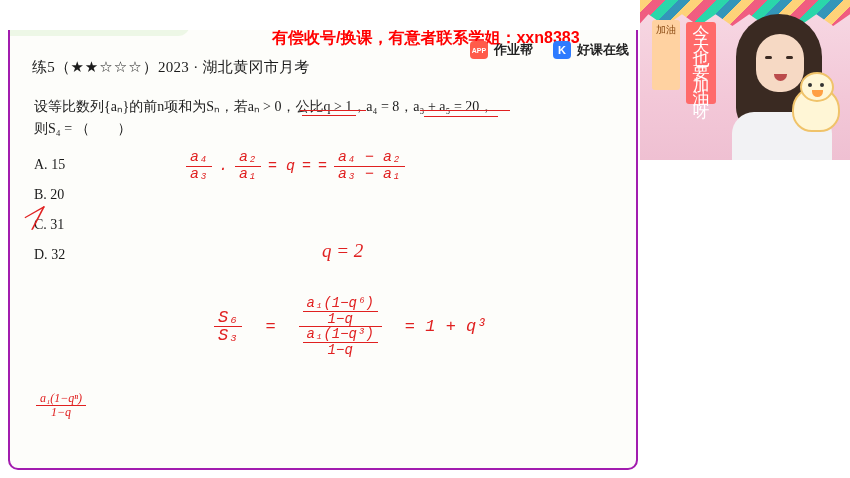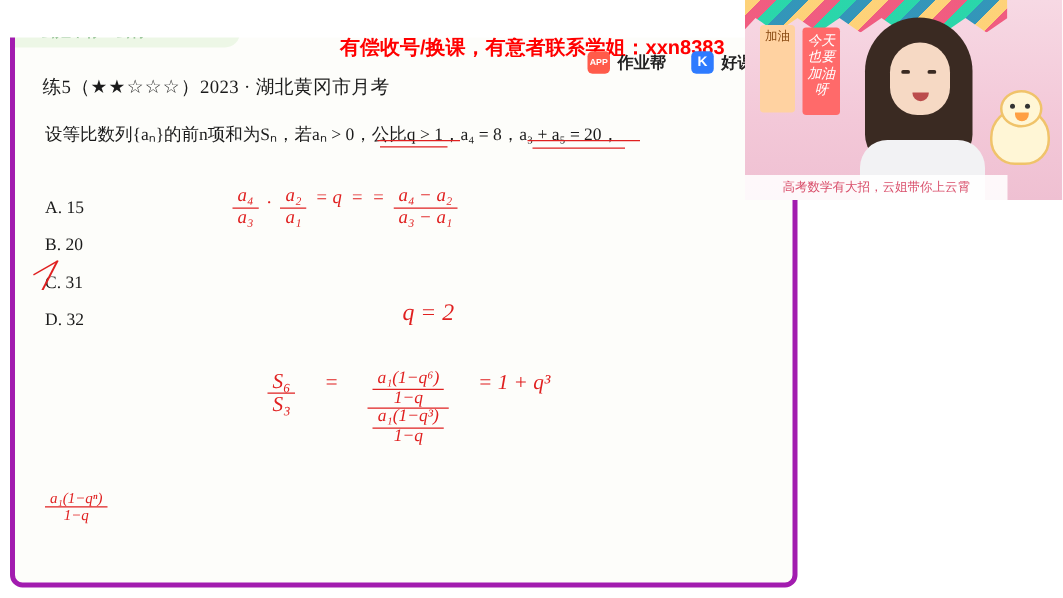--- a/index.html
+++ b/index.html
@@ -65,21 +65,21 @@
     font-weight: bold;
     margin-left: 14px;
   }
 
   
   .board {
     position: absolute;
     left: 8px; top: 8px;
     width: 630px; height: 462px;
     background: #fdfdfa;
-    border: 4px solid #a21caf;
+    border: 2px solid #a21caf;
     border-radius: 10px;
     box-sizing: border-box;
     overflow: hidden;
     padding-left: 43px;
   }
   .board-tab {
     position: absolute;
     left: 0; top: 0;
     width: 180px; height: 26px;
     background: #edf7e6;
@@ -147,22 +147,24 @@
   .frac {
     display: inline-block;
     text-align: center;
     vertical-align: middle;
     line-height: 1.05;
   }
   .frac .num { display: block; padding: 0 4px; }
   .frac .den { display: block; border-top: 1.6px solid #e02020; padding: 0 4px; }
   .eqrow {
     display: flex;
+    align-items: center;
     gap: 7px;
     font-size: 15px;
+    font-family: Liberation Mono, monospace;
   }
   .eqrow.big { font-size: 17px; gap: 23px; }
 
   .underline-red {
     position: absolute;
     height: 0;
     border-bottom: 1.6px solid #e02020;
     z-index: 18;
   }
   .tick-mark {
@@ -174,46 +176,44 @@
   }
 
   
   .cam {
     position: absolute;
     right: 0; top: 0;
     width: 210px; height: 160px;
     overflow: hidden;
     z-index: 40;
     background: linear-gradient(180deg,#f7d9e4 0%, #f3c8d8 60%, #efc0d2 100%);
-    padding-left: 44px;
   }
   .cam-bunting {
     position: absolute;
     left: 0; top: 0; width: 210px; height: 26px;
     background:
       repeating-linear-gradient(135deg,
         #ffd166 0 9px, #ef476f 9px 18px, #06d6a0 18px 27px, #118ab2 27px 36px);
     opacity: 0.85;
     clip-path: polygon(0 0,100% 0,100% 55%,92% 100%,84% 55%,76% 100%,68% 55%,60% 100%,52% 55%,44% 100%,36% 55%,28% 100%,20% 55%,12% 100%,4% 55%,0 90%);
   }
   .cam-poster {
     position: absolute;
     left: 46px; top: 22px;
-    width: 30px; height: 70px;
+    width: 30px; height: 82px;
     background: #ff6a6a;
     border-radius: 3px;
     color: #fff;
     font-family: "Liberation Sans", sans-serif;
-    font-size: 11px;
+    font-size: 17px;
     line-height: 13px;
     text-align: center;
     padding-top: 5px;
     box-sizing: border-box;
     letter-spacing: 0;
-    font-style: italic;
   }
   .cam-poster2 {
     position: absolute;
     left: 12px; top: 20px;
     width: 28px; height: 70px;
     background: #ffd2a1;
     border-radius: 3px;
     color: #8a4a12;
     font-family: "Liberation Sans", sans-serif;
     font-size: 10px;
@@ -332,20 +332,21 @@
       <span class="board-tab-text">云姐带你上云霄</span>
       <span class="heart">♥</span>
     </div>
 
     <div class="q-head">
       <span>练5（</span><span class="stars">★★☆☆☆</span><span>）2023 · 湖北黄冈市月考</span>
     </div>
 
     <div class="q-body">
       <div>设等比数列{aₙ}的前n项和为Sₙ，若aₙ &gt; 0，公比q &gt; 1，a₄ = 8，a₃ + a₅ = 20，</div>
+      <div>则S₄ = （　　）</div>
     </div>
 
     <div class="choices">
       <span class="choice">
         <span>A.</span>
         <span>15</span>
       </span>
       <span class="choice">
         <span>B.</span>
         <span>20</span>
@@ -440,16 +441,15 @@
     <div class="teacher-body"></div>
 
     <div class="duck">
       <div class="duck-body"></div>
       <div class="duck-head"></div>
       <span class="duck-eye l"></span>
       <span class="duck-eye r"></span>
       <span class="duck-beak"></span>
     </div>
 
-    <div class="cam-caption">高考数学有大招，云姐带你上云霄</div>
   </div>
 
 </div>
 
 </body></html>

